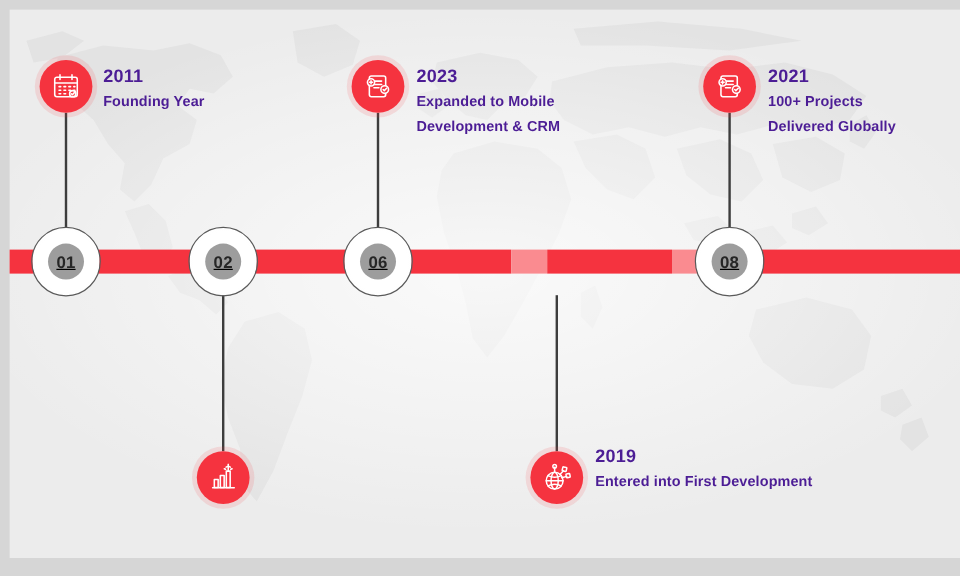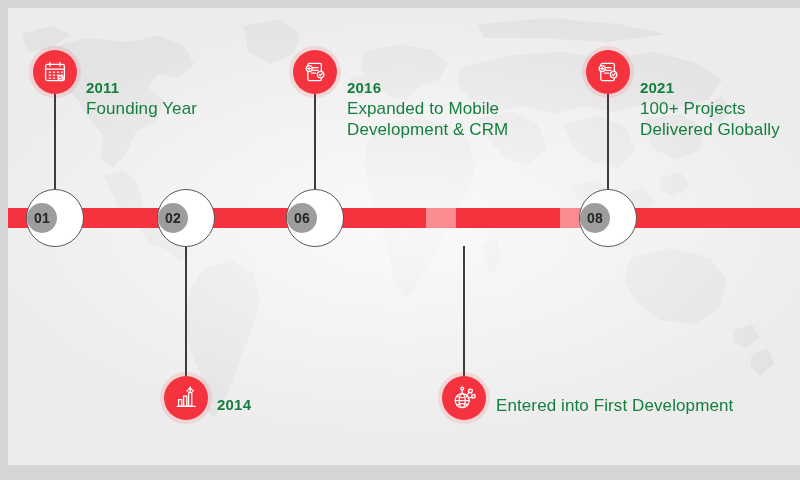--- a/index.html
+++ b/index.html
@@ -73,22 +73,23 @@
     width: 58px;
     height: 58px;
     margin-left: -29px;
     margin-top: -29px;
     border-radius: 50%;
     background: radial-gradient(circle at 50% 50%, #ffffff 0%, #ffffff 62%, #fbfbfb 100%);
     border: 1px solid #5a5a5a;
     box-sizing: border-box;
     display: flex;
     align-items: center;
-    justify-content: flex-start;
+    justify-content: center;
     z-index: 6;
+    text-decoration: underline;
   }
   .node-inner {
     width: 30px;
     height: 30px;
     border-radius: 50%;
     background: #9d9d9d;
     display: flex;
     align-items: center;
     justify-content: center;
     color: #262626;
@@ -120,33 +121,32 @@
     align-items: center;
     justify-content: center;
     z-index: 7;
   }
   .bubble svg { display: block; }
 
   
   .caption {
     position: absolute;
     z-index: 8;
-    color: #15803d;
-    margin-top: 24px;
+    color: #4c1d95;
   }
   .caption .year {
     font-size: 15px;
     font-weight: 700;
     line-height: 20px;
     letter-spacing: 0.2px;
     white-space: nowrap;
   }
   .caption .desc {
-    font-size: 17px;
-    font-weight: 400;
+    font-size: 12px;
+    font-weight: 700;
     line-height: 21px;
     letter-spacing: 0.1px;
     white-space: pre-line;
   }
 </style>
 </head>
 <body>
 
 <div id="canvas">
   <div id="stage">
@@ -296,30 +296,30 @@
         </svg>
       </span>
     </div>
 
     <div class="caption" style="left:78px; top:46px;">
       <div class="year">2011</div>
       <div class="desc">Founding Year</div>
     </div>
 
     <div class="caption" style="left:209px; top:363px;">
-      <div class="year">2014</div>
     </div>
 
     <div class="caption" style="left:339px; top:46px;">
-      <div class="year">2016</div>
+      <div class="year">2023</div>
       <div class="desc">Expanded to Mobile
 Development &amp; CRM</div>
     </div>
 
     <div class="caption" style="left:488px; top:363px;">
+      <div class="year">2019</div>
       <div class="desc">Entered into First Development</div>
     </div>
 
     <div class="caption" style="left:632px; top:46px;">
       <div class="year">2021</div>
       <div class="desc">100+ Projects
 Delivered Globally</div>
     </div>
 
   </div>

